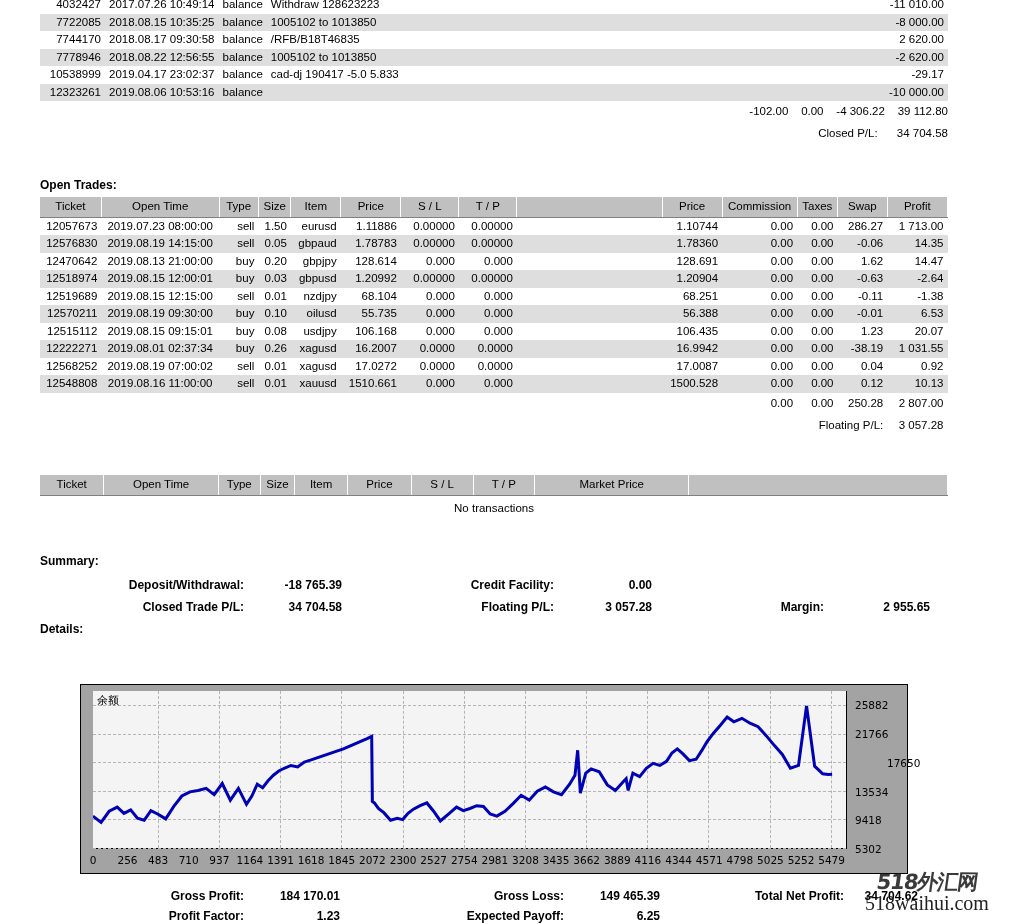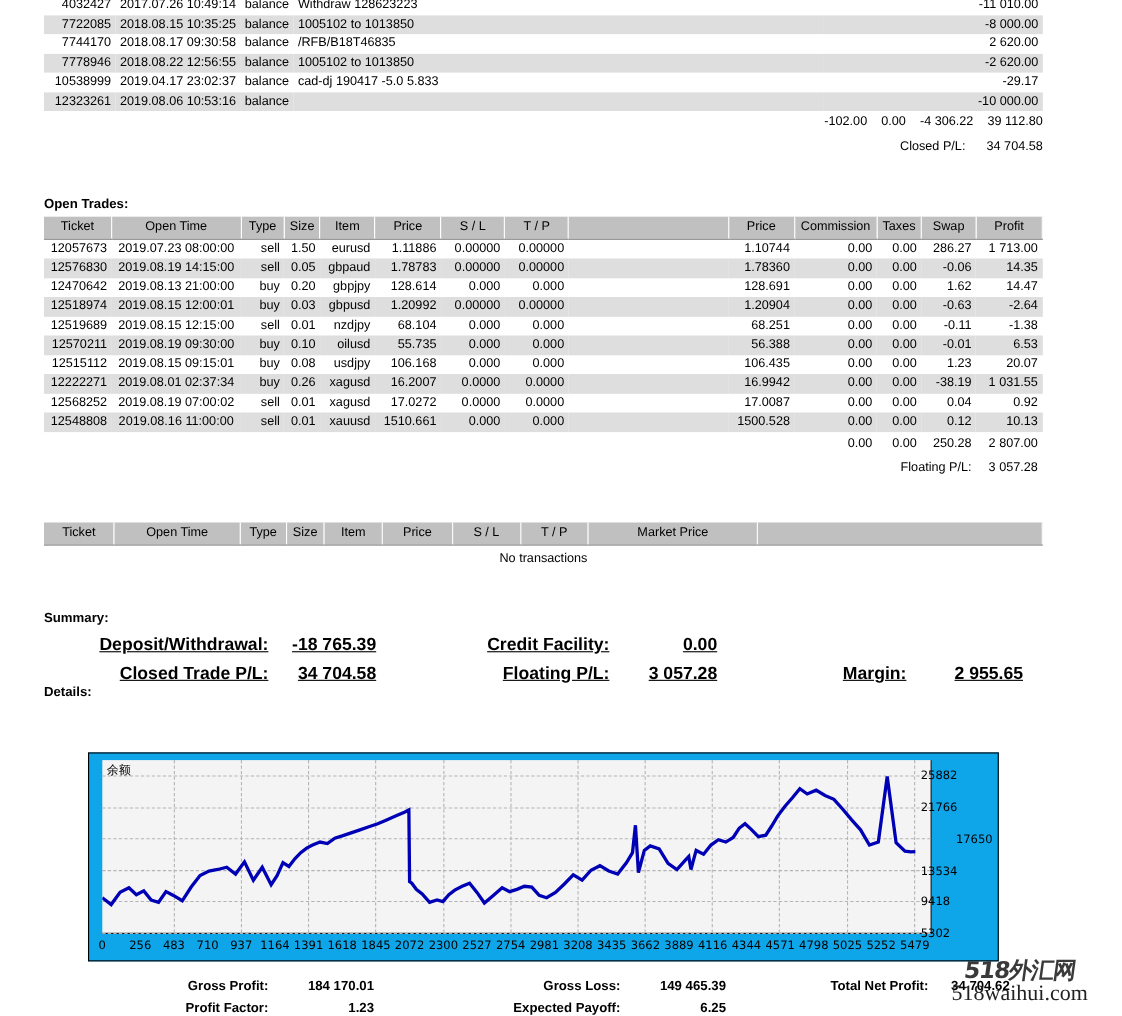--- a/index.html
+++ b/index.html
@@ -55,58 +55,57 @@
   
   .sec-title {
     font-size: 12px;
     font-weight: bold;
     color: #000;
   }
 
   
   .summary-table {
     border-collapse: collapse;
-    font-size: 16px;
+    font-size: 12px;
     width: 908px;
-    text-decoration: underline;
   }
   .summary-table td {
     padding: 4px 6px;
     white-space: nowrap;
   }
   .summary-table td.lab { text-align: right; font-weight: bold; }
   .summary-table td.val { text-align: right; font-weight: bold; padding-right: 18px; }
 
   
   .chart-box {
     position: absolute;
     left: 80px; top: 684px;
     width: 828px; height: 190px;
-    background: #0ea5e9;
+    background: #a3a3a3;
     border: 1px solid #000000;
   }
   .chart-inner {
     position: absolute;
     left: 12px; top: 6px;
     right: 60px; bottom: 24px;
     background: #f4f4f4;
     border-right: 1px solid #000;
     border-bottom: 1px solid #000;
   }
   .chart-label {
     position: absolute;
     left: 4px; top: 2px;
     font-size: 11px;
     font-family: "DejaVu Sans", sans-serif;
     color: #000;
     z-index: 4;
   }
   .y-axis-labels {
     position: absolute;
-    right: 18px; top: 6px; bottom: 24px;
+    right: 0; top: 6px; bottom: 24px;
     width: 56px;
     z-index: 3;
   }
   .y-axis-labels span {
     position: absolute;
     left: 4px;
     font-size: 10.5px;
     font-family: "DejaVu Sans", sans-serif;
     transform: translateY(-50%);
     color: #000;

